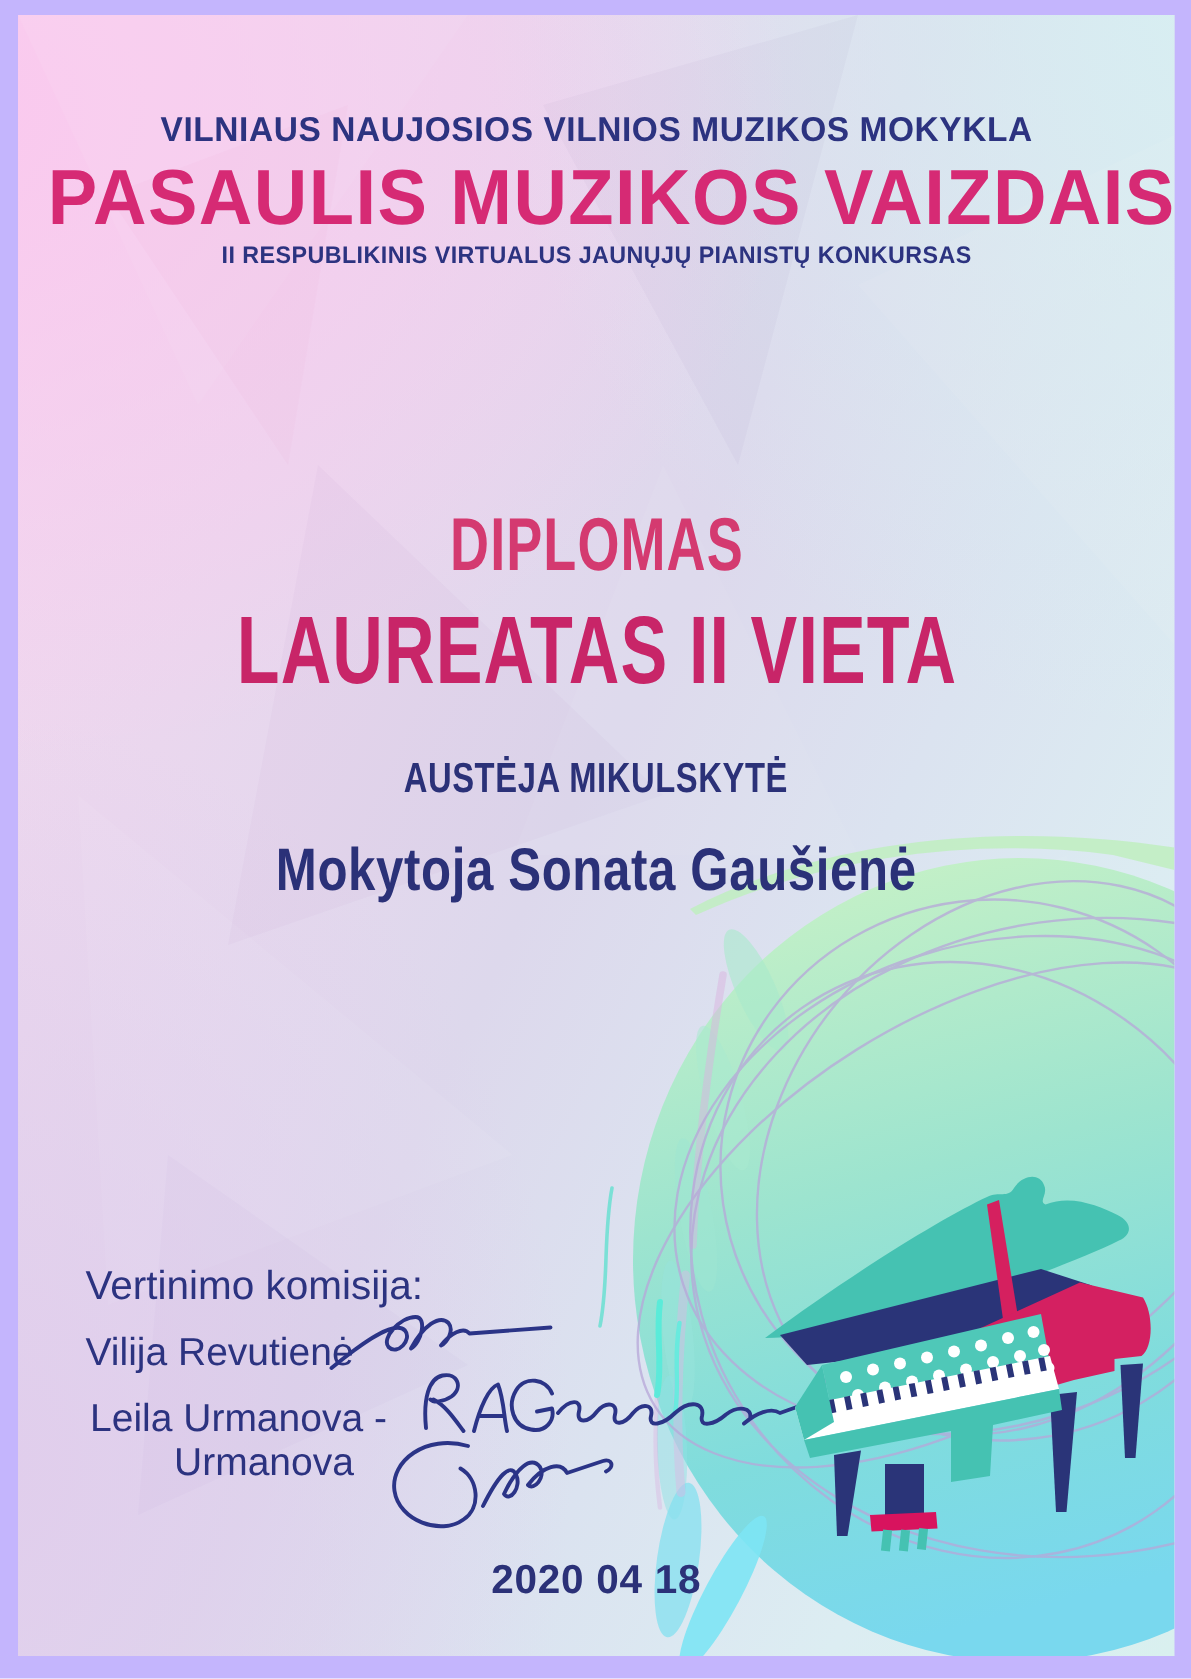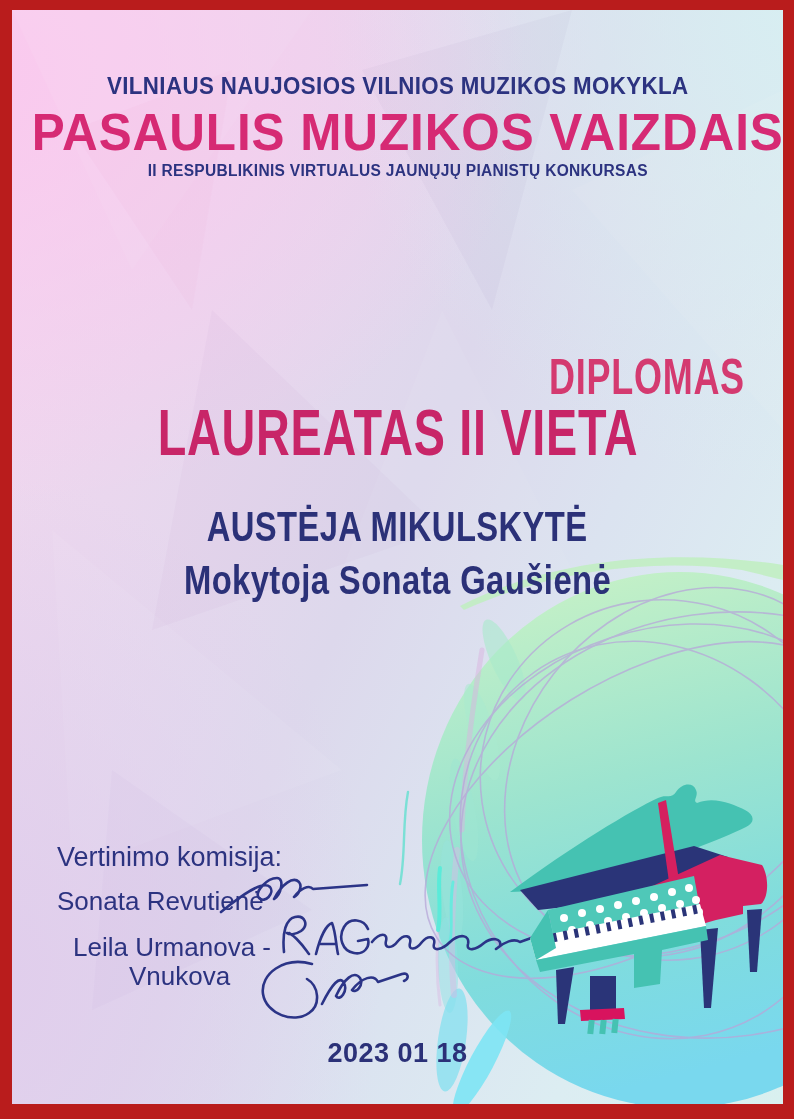--- a/index.html
+++ b/index.html
@@ -1,50 +1,50 @@
 <!DOCTYPE html>
 <html><head>
 <meta charset="utf-8">
 <style>
   html,body{margin:0;padding:0;background:#ffffff;}
-  .page{position:relative;width:794px;height:1119px;background:#b91c1c;overflow:hidden;
+  .page{position:relative;width:794px;height:1119px;background:#c4b5fd;overflow:hidden;
         font-family:"Liberation Sans", sans-serif;}
   .cert{position:absolute;left:12px;top:10px;width:771px;height:1094px;overflow:hidden;
     background:
       radial-gradient(900px 700px at -5% 6%, rgba(250,200,238,0.95), rgba(250,200,238,0) 62%),
       radial-gradient(700px 900px at -2% 88%, rgba(224,205,236,0.95), rgba(224,205,236,0) 55%),
       radial-gradient(820px 820px at 106% -2%, rgba(215,240,242,0.95), rgba(215,240,242,0) 62%),
       linear-gradient(115deg,#f6d8ef 0%,#ead7ee 25%,#ddd8ec 48%,#dbe3f0 65%,#dcedf2 82%,#d9f0ef 100%);}
   .bg-svg,.piano-svg,.sig-svg{position:absolute;pointer-events:none;}
   .bg-svg{left:0;top:0;}
 
   .center{position:absolute;left:0;width:100%;text-align:center;white-space:nowrap;}
   .cond{display:inline-block;transform-origin:50% 50%;}
 
   .school-line{top:63px;font-size:23px;font-weight:bold;color:#2c3380;letter-spacing:.4px;}
   .school-line .cond{transform:scaleX(.97);}
   .title-line{top:92px;font-size:52px;font-weight:bold;color:#d62a74;letter-spacing:1px;}
   .title-line .cond{transform:scaleX(.95);}
   .sub-line{top:152px;font-size:16px;font-weight:bold;color:#2c3380;letter-spacing:.3px;}
   .sub-line .cond{transform:scaleX(.97);}
 
-  .diplomas{top:338px;font-size:50px;font-weight:bold;color:#d43a70;text-align:right;}
+  .diplomas{top:324px;font-size:50px;font-weight:bold;color:#d43a70;}
   .diplomas .cond{transform:scaleX(.72);letter-spacing:1px;}
   .award{top:386px;font-size:64px;font-weight:bold;color:#c82568;}
   .award .cond{transform:scaleX(.73);letter-spacing:1px;}
 
-  .recipient{top:493px;font-size:42px;font-weight:bold;color:#2b3178;}
+  .recipient{top:493px;font-size:28px;font-weight:bold;color:#2b3178;}
   .recipient .cond{transform:scaleX(.78);letter-spacing:.5px;}
   .teacher{top:548px;font-size:40px;font-weight:bold;color:#2b3178;}
   .teacher .cond{transform:scaleX(.82);letter-spacing:.5px;}
 
   .jury{position:absolute;left:45px;top:832px;color:#2c3380;}
   .jury-heading{font-size:27px;margin:0 16px 13px 0;}
   .jury-name{font-size:26px;margin:0 0 14px 0;}
-  .jury-name.wrap2{line-height:1.12;margin:16px;}
+  .jury-name.wrap2{line-height:1.12;margin:3px;}
   .jury-name .second{display:block;padding-left:56px;}
 
   .date-line{top:1028px;font-size:27px;font-weight:bold;color:#2b3178;letter-spacing:.5px;}
 </style>
 </head>
 <body>
 
 <div class="page">
   <div class="cert">
 
@@ -119,22 +119,22 @@
 
     <div class="center recipient">
       <span class="cond">AUSTĖJA MIKULSKYTĖ</span>
     </div>
     <div class="center teacher">
       <span class="cond">Mokytoja Sonata Gaušienė</span>
     </div>
 
     <div class="jury">
       <p class="jury-heading">Vertinimo komisija:</p>
-      <p class="jury-name">Sonata Revutienė</p>
-      <p class="jury-name wrap2"><span>Leila Urmanova -</span><span class="second">Vnukova</span></p>
+      <p class="jury-name">Vilija Revutienė</p>
+      <p class="jury-name wrap2"><span>Leila Urmanova -</span><span class="second">Urmanova</span></p>
     </div>
 
     <svg class="sig-svg" style="left:203px;top:858px;" width="165" height="58" viewBox="0 0 165 58">
       <path d="M6,44 C28,26 48,12 55,19 C60,25 50,36 44,30 C39,24 52,10 62,10 C70,10 66,27 59,31 C67,16 78,8 84,14 C88,19 83,27 79,29 C85,21 94,16 98,21 L152,17" fill="none" stroke="#2b3487" stroke-width="2.6" stroke-linecap="round" stroke-linejoin="round"></path>
     </svg>
     <svg class="sig-svg" style="left:262px;top:892px;" width="280" height="64" viewBox="0 0 280 64">
       <path d="M10,50 C8,30 12,17 21,15 C31,13 35,23 27,29 C21,33 15,33 13,31 M15,31 C23,35 29,44 35,52
                M42,52 C46,36 52,23 58,21 C62,31 62,44 64,52 M46,42 L62,42
                M94,27 C90,17 76,15 70,25 C64,35 68,49 80,51 C90,53 96,45 94,37 L84,39
                M98,40 C106,30 114,31 112,39 C110,47 118,47 124,39 C130,32 138,33 136,41 C134,49 142,48 148,40 C154,33 162,34 160,42 C158,50 168,48 176,40 C186,31 196,33 194,42 C192,50 202,48 210,41 C218,35 228,36 226,44 L222,47 C230,40 240,36 246,40 L274,30" fill="none" stroke="#2b3487" stroke-width="2.6" stroke-linecap="round" stroke-linejoin="round"></path>
@@ -193,17 +193,17 @@
       <polygon points="94,212 112,209 103,266 96,266" fill="#2a3478"></polygon>
 
       <rect x="128" y="218" width="26" height="36" fill="#2a3478"></rect>
       <polygon points="118,252 162,250 163,261 119,263" fill="#d8135e"></polygon>
       <rect x="126" y="262" width="6" height="14" fill="#45c2b2" transform="rotate(6 129 269)"></rect>
       <rect x="138" y="262" width="6" height="14" fill="#45c2b2" transform="rotate(6 141 269)"></rect>
       <rect x="150" y="261" width="6" height="14" fill="#45c2b2" transform="rotate(6 153 268)"></rect>
     </svg>
 
     <div class="center date-line">
-      <span>2023 01 18</span>
+      <span>2020 04 18</span>
     </div>
 
   </div>
 </div>
 
 </body></html>

